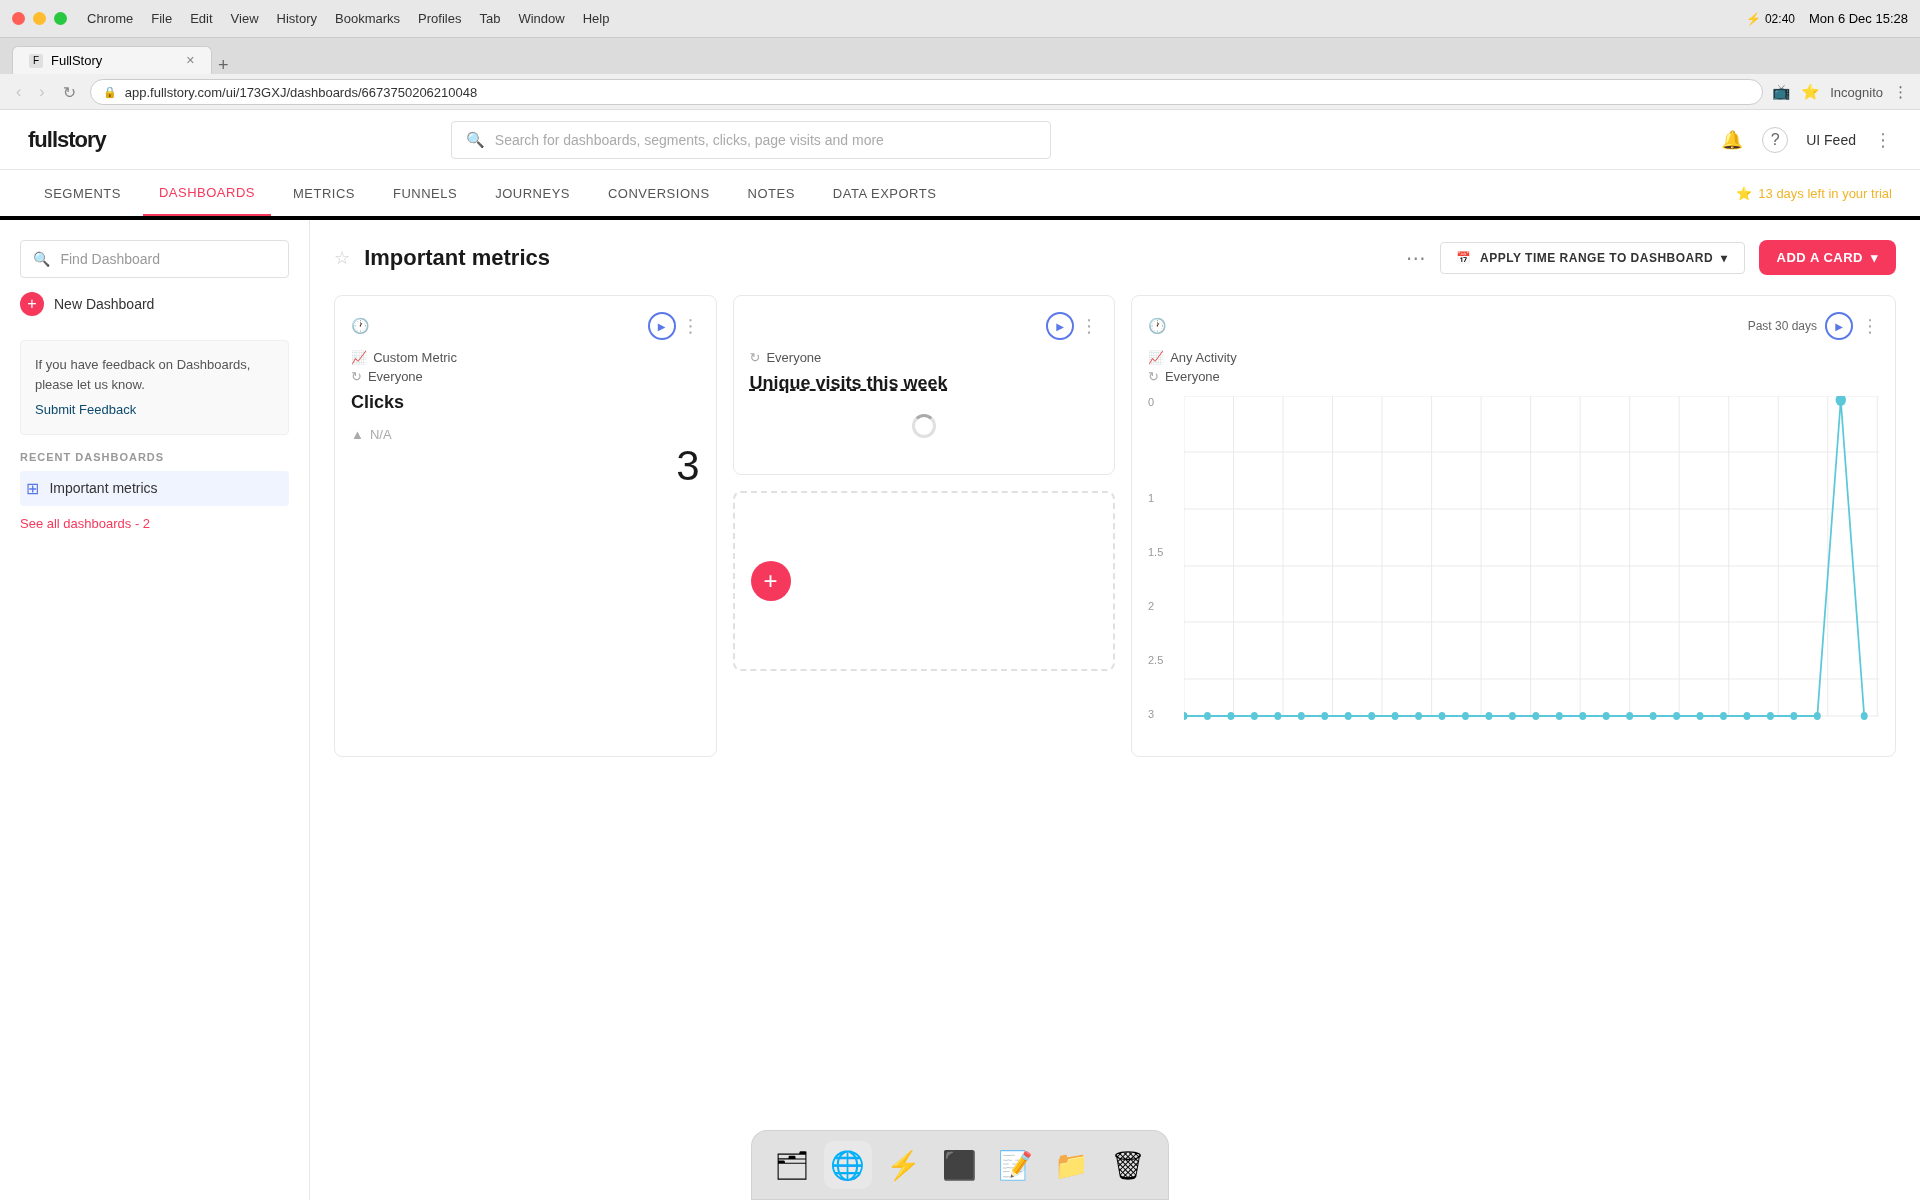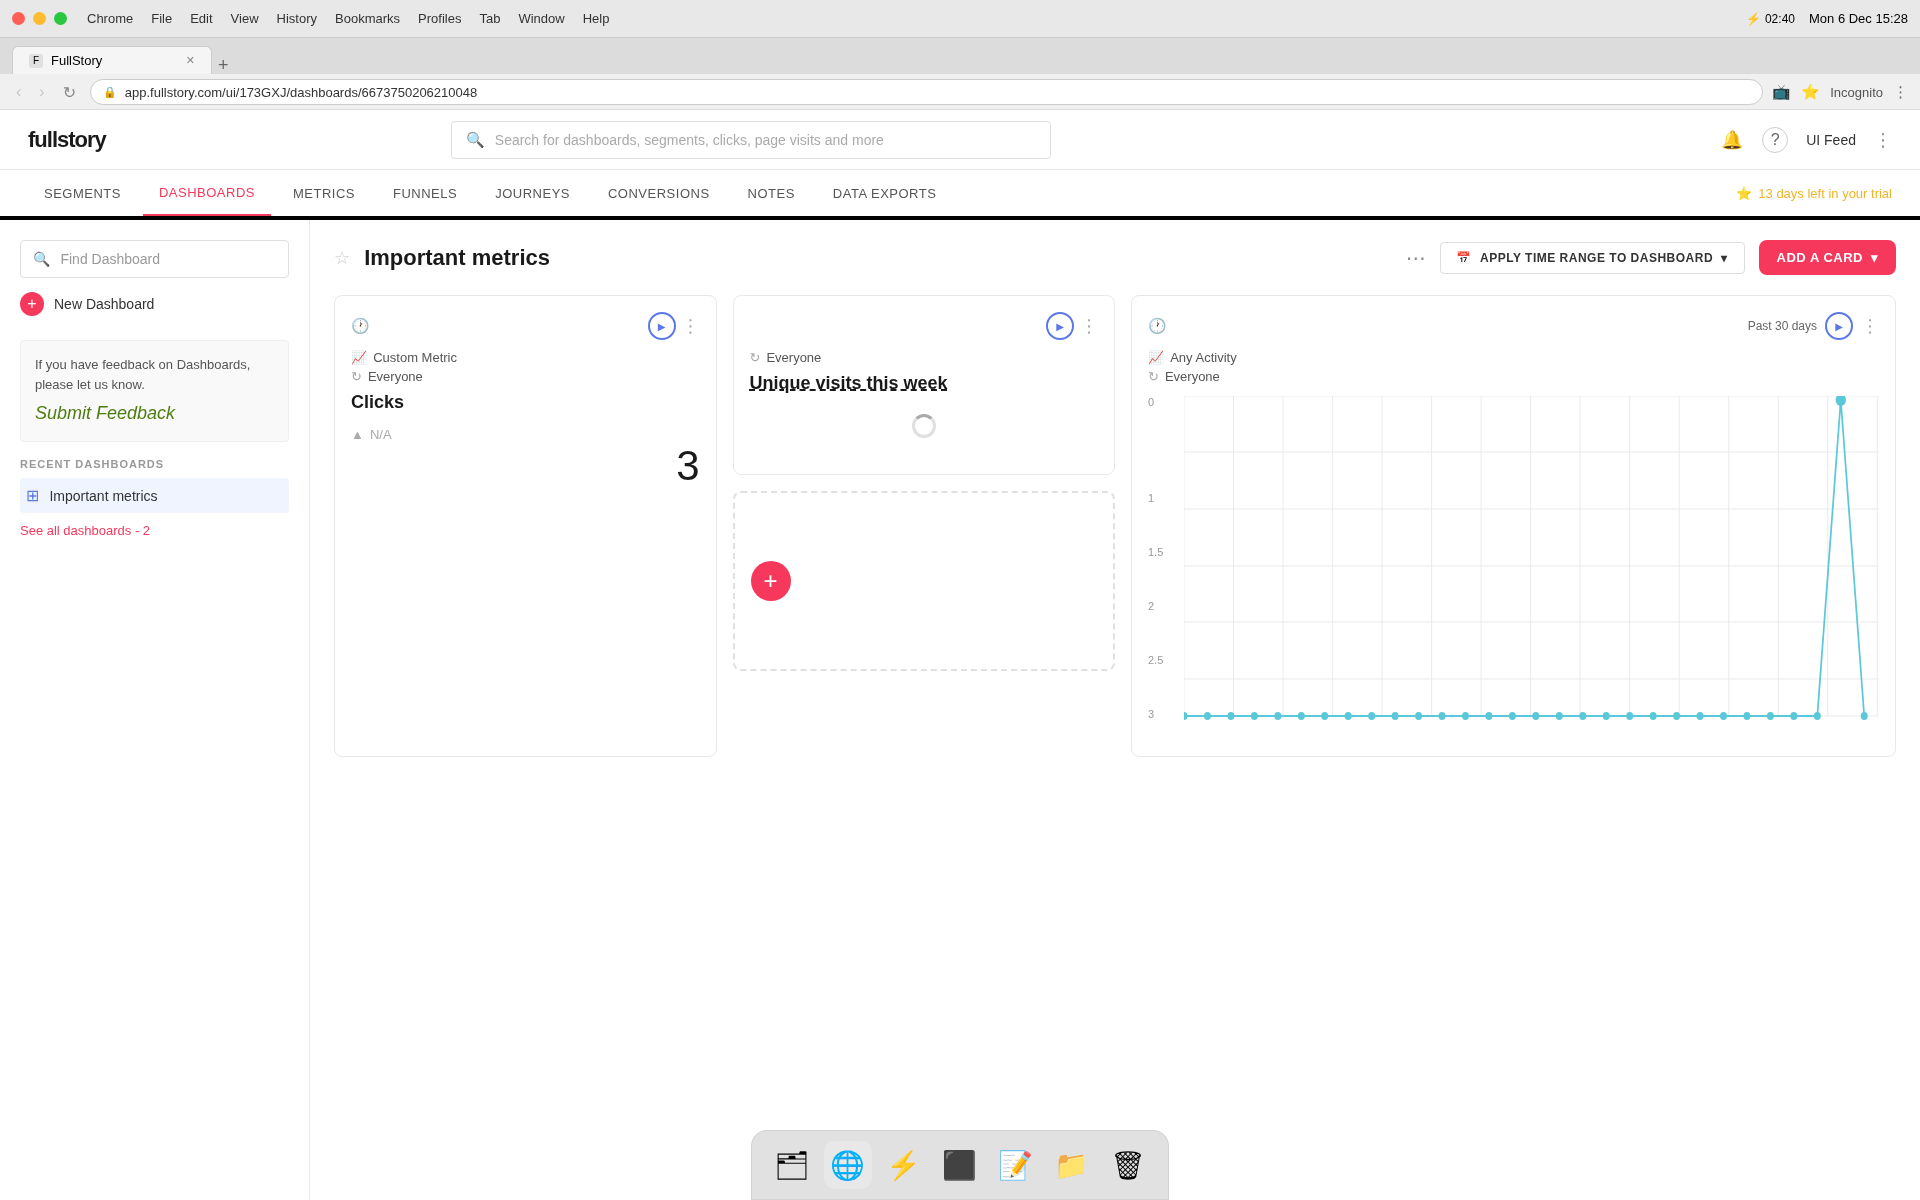--- a/index.html
+++ b/index.html
@@ -193,26 +193,25 @@
       background: #f9f9f9;
       border: 1px solid #efefef;
       border-radius: 4px;
       padding: 14px;
       margin: 10px 0;
       font-size: 13px;
       color: #555;
       line-height: 1.5;
     }
     .submit-feedback {
-      color: #4d7c0f;
-      font-size: 18px;
+      color: #0c4a6e;
+      font-size: 13px;
       cursor: pointer;
       margin-top: 6px;
       display: block;
-      font-style: italic;
     }
     .section-label {
       font-size: 11px;
       font-weight: 600;
       color: #999;
       text-transform: uppercase;
       letter-spacing: 1px;
       margin: 16px 0 8px;
     }
     .dashboard-item {

